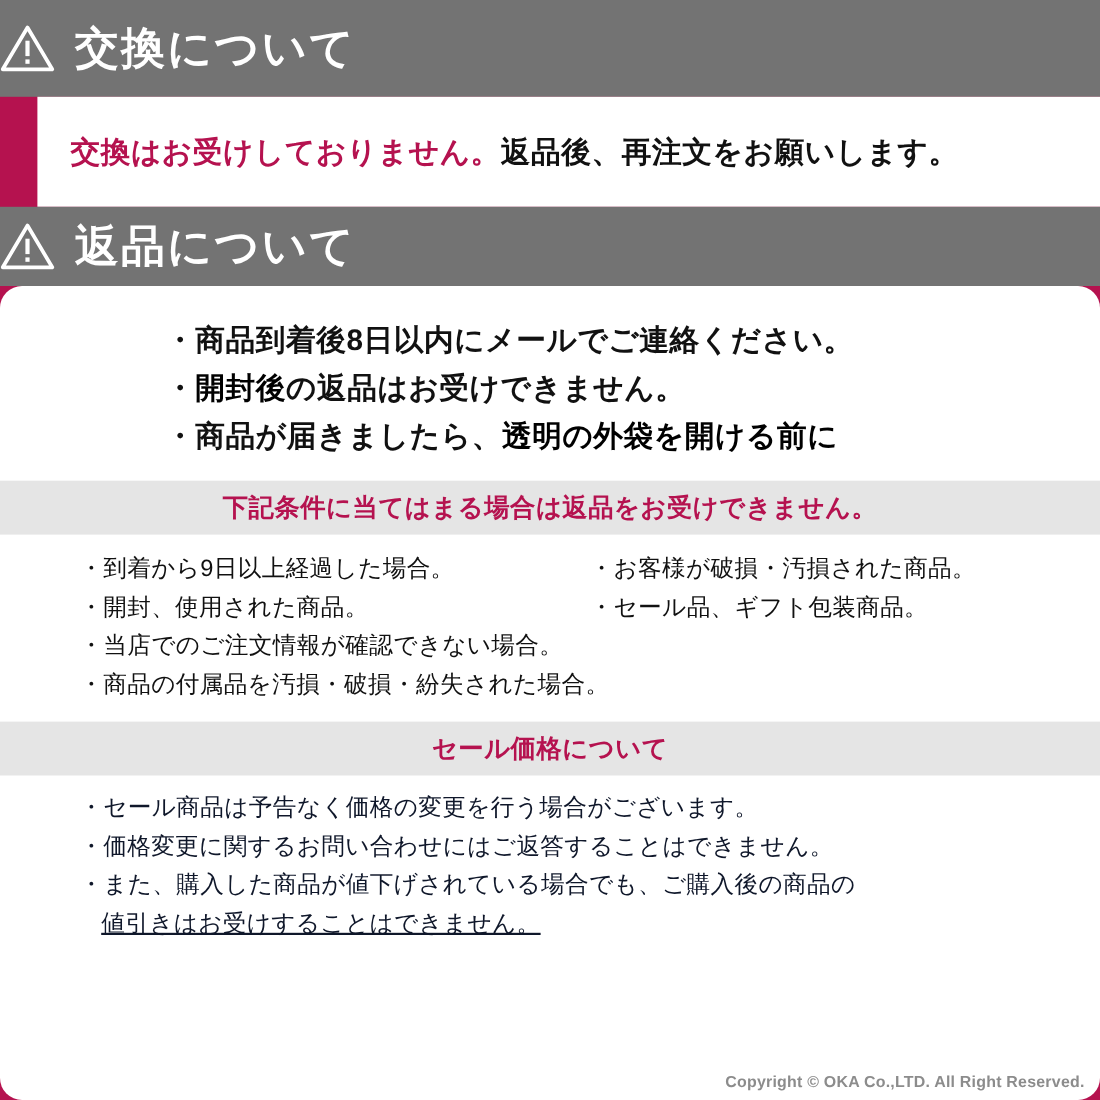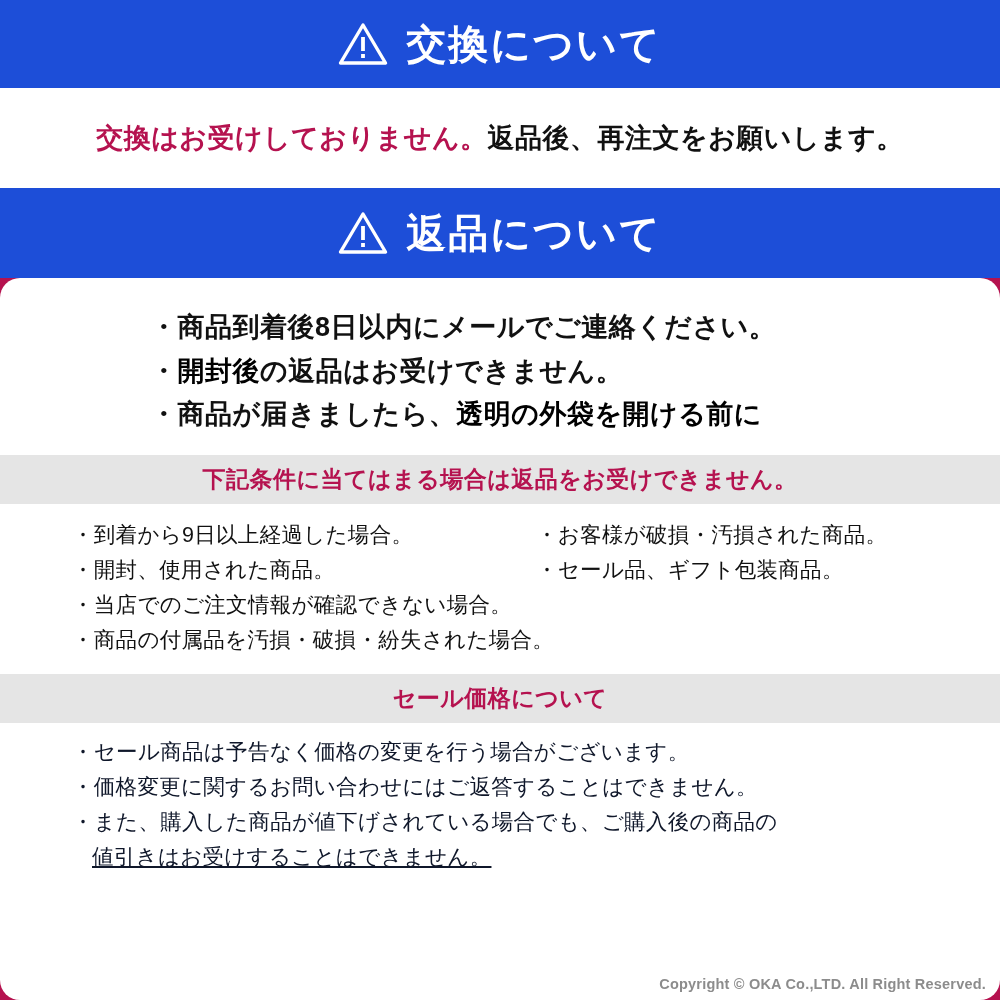--- a/index.html
+++ b/index.html
@@ -18,29 +18,29 @@
     width: 1000px;
     height: 1000px;
     box-sizing: border-box;
     background: #b5124f;
     display: flex;
     flex-direction: column;
   }
 
   
   .band {
-    background: #1d4ed8;
+    background: #737373;
     color: #ffffff;
     display: flex;
     align-items: center;
-    justify-content: center;
+    justify-content: flex-start;
     gap: 18px;
   }
   .band-exchange { height: 88px; }
-  .band-return { height: 90px; }
+  .band-return { height: 72px; }
 
   .band-title {
     font-size: 40px;
     font-weight: bold;
     letter-spacing: 2px;
     line-height: 1;
   }
 
   .warn-icon {
     width: 50px;
@@ -50,22 +50,23 @@
 
   
   .panel {
     background: #ffffff;
     box-sizing: border-box;
   }
   .panel-exchange {
     height: 100px;
     display: flex;
     align-items: center;
-    justify-content: center;
+    justify-content: flex-start;
     padding: 0 30px;
+    margin-left: 34px;
   }
   .exchange-text {
     font-size: 27px;
     font-weight: bold;
     color: #111111;
     letter-spacing: 0.5px;
     white-space: nowrap;
   }
   .exchange-text .accent { color: #b5124f; }
 

